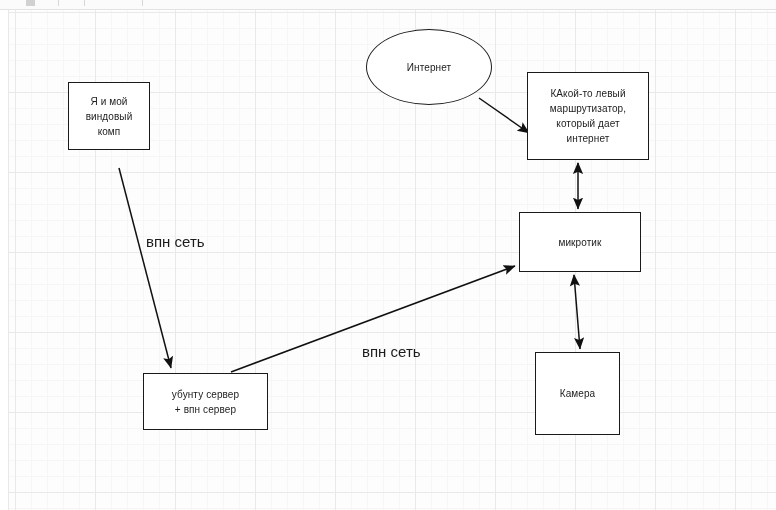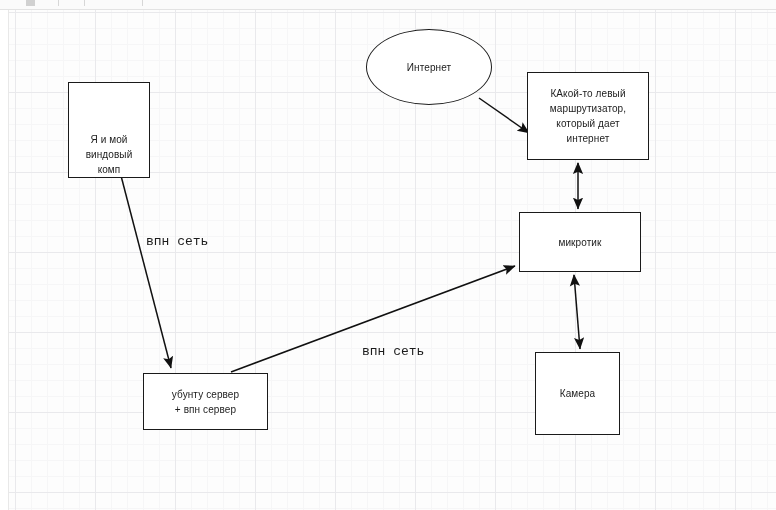--- a/index.html
+++ b/index.html
@@ -84,37 +84,36 @@
     letter-spacing: .1px;
     z-index: 3;
   }
   .node .node-label { display: block; padding: 0 4px; white-space: pre-line; }
 
   .node.ellipse {
     border-radius: 50%;
     border-width: 1.3px;
   }
 
-  #node-windows-pc { left: 68px;  top: 82px;  width: 82px;  height: 96px; align-items: flex-end; }
+  #node-windows-pc { left: 68px;  top: 82px;  width: 82px;  height: 68px; }
   #node-internet   { left: 366px; top: 29px;  width: 126px; height: 76px; }
   #node-router     { left: 527px; top: 72px;  width: 122px; height: 88px; }
   #node-mikrotik   { left: 519px; top: 212px; width: 122px; height: 60px; }
   #node-camera     { left: 535px; top: 352px; width: 85px;  height: 83px; }
   #node-ubuntu     { left: 107px; top: 373px; width: 125px; height: 57px; margin-left: 36px; }
 
   
   .edge-label {
     position: absolute;
     color: #1c1c1c;
-    font-size: 13px;
+    font-size: 15px;
     line-height: 14px;
     white-space: nowrap;
     z-index: 4;
     background: transparent;
-    font-family: Liberation Mono, monospace;
   }
   #edge-label-vpn-1 { left: 146px; top: 235px; }
   #edge-label-vpn-2 { left: 362px; top: 345px; }
 
   
   #edges {
     position: absolute;
     left: 0; top: 0;
     width: 776px;
     height: 510px;

